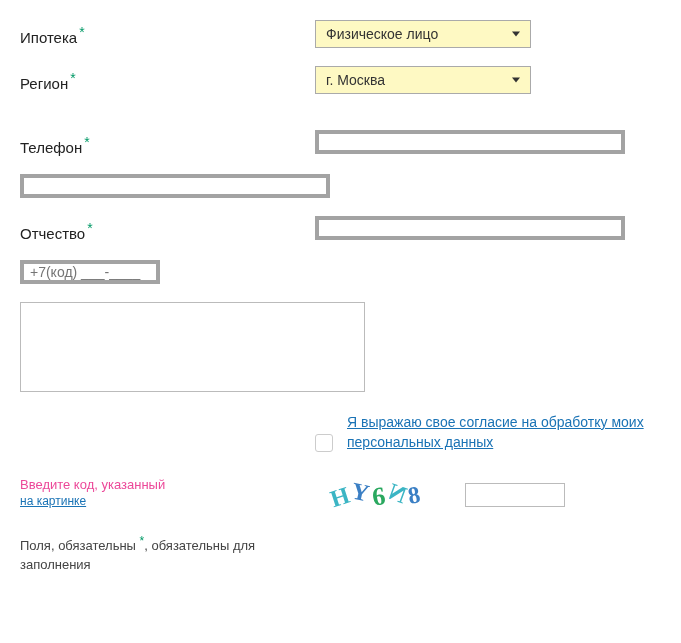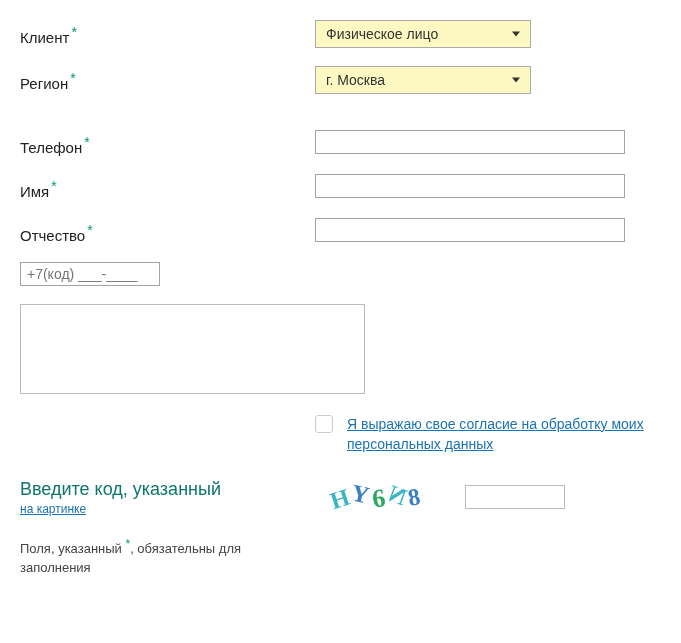--- a/index.html
+++ b/index.html
@@ -51,42 +51,42 @@
       top: 50%;
       transform: translateY(-50%);
       width: 0;
       height: 0;
       border-left: 4px solid transparent;
       border-right: 4px solid transparent;
       border-top: 5px solid #333;
     }
     .text-input {
       width: 310px;
-      border: 1px solid #a3a3a3;
+      border: 4px solid #a3a3a3;
       padding: 4px 6px;
       font-size: 14px;
       height: 24px;
     }
     .text-input.phone {
       width: 140px;
       color: #888;
     }
     .textarea-input {
       width: 345px;
       height: 90px;
       border: 1px solid #bbb;
       padding: 4px 6px;
       font-size: 14px;
       resize: none;
     }
     .consent-row {
       display: flex;
       margin-left: 295px;
       margin-bottom: 25px;
-      align-items: flex-start;
+      align-items: flex-end;
     }
     .checkbox {
       width: 18px;
       height: 18px;
       border: 1px solid #ccc;
       border-radius: 3px;
       background: #fff;
       flex-shrink: 0;
       margin-right: 14px;
       cursor: pointer;
@@ -101,22 +101,22 @@
     }
     .captcha-row {
       display: flex;
       margin-bottom: 20px;
       align-items: flex-start;
     }
     .captcha-label {
       width: 295px;
     }
     .captcha-label .line1 {
-      font-size: 18px;
-      color: #0f766e;
+      font-size: 13px;
+      color: #ec4899;
     }
     .captcha-label .line2 {
       font-size: 12px;
       color: #1a73b5;
       text-decoration: underline;
       cursor: pointer;
     }
     .captcha-right {
       display: flex;
       align-items: center;
@@ -153,21 +153,21 @@
       color: #444;
       line-height: 1.4;
       max-width: 250px;
     }
   </style>
 </head>
 <body>
 
 <div class="form-row">
   <div class="form-label">
-    <span>Клиент</span><span class="asterisk">*</span>
+    <span>Ипотека</span><span class="asterisk">*</span>
   </div>
   <div class="form-control">
     <div class="select-box">
       <span>Физическое лицо</span>
       <span class="caret"></span>
     </div>
   </div>
 </div>
 
 <div class="form-row">
@@ -188,23 +188,20 @@
 <div class="form-row">
   <div class="form-label">
     <span>Телефон</span><span class="asterisk">*</span>
   </div>
   <div class="form-control">
     <input type="text" class="text-input" style="">
   </div>
 </div>
 
 <div class="form-row">
-  <div class="form-label">
-    <span>Имя</span><span class="asterisk">*</span>
-  </div>
   <div class="form-control">
     <input type="text" class="text-input" style="">
   </div>
 </div>
 
 <div class="form-row">
   <div class="form-label">
     <span>Отчество</span><span class="asterisk">*</span>
   </div>
   <div class="form-control">
@@ -240,14 +237,14 @@
       <span class="captcha-char c2">Y</span>
       <span class="captcha-char c3">6</span>
       <span class="captcha-char c4">N</span>
       <span class="captcha-char c5">8</span>
     </div>
     <input type="text" class="captcha-input" style="">
   </div>
 </div>
 
 <div class="note">
-  <span>Поля, указанный </span><span class="note-asterisk">*</span><span>, обязательны для заполнения</span>
+  <span>Поля, обязательны </span><span class="note-asterisk">*</span><span>, обязательны для заполнения</span>
 </div>
 
 </body></html>

